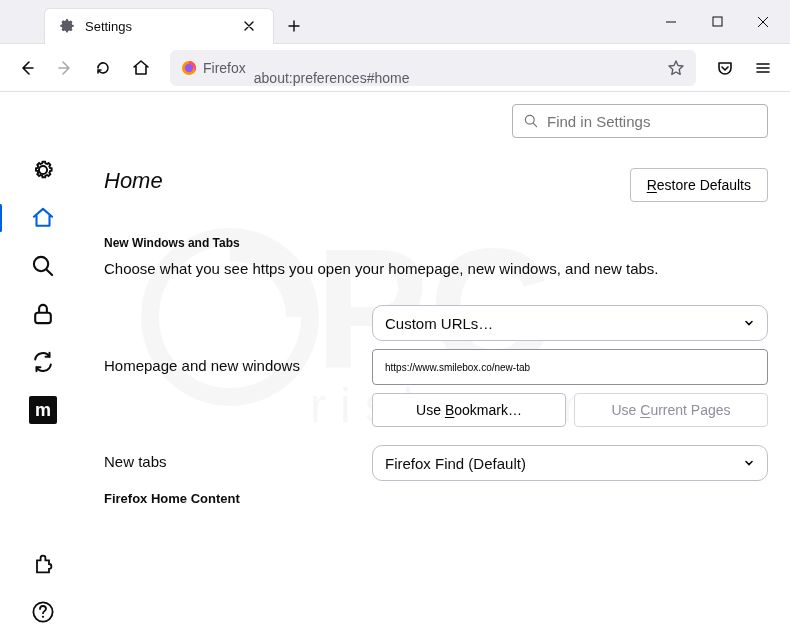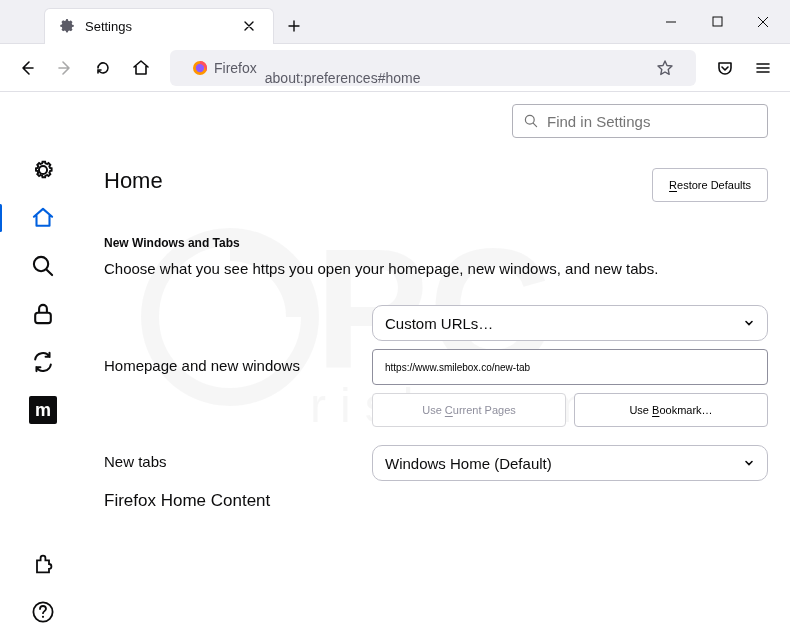--- a/index.html
+++ b/index.html
@@ -17,21 +17,21 @@
 .tab-close { width: 20px; height: 20px; display: flex; align-items: center; justify-content: center; border-radius: 3px; cursor: pointer; }
 .newtab-btn { width: 28px; height: 28px; display: flex; align-items: center; justify-content: center; margin-left: 6px; margin-top: 8px; border-radius: 4px; cursor: pointer; }
 .titlebar-spacer { flex: 1; }
 .win-controls { display: flex; gap: 0; margin-right: 4px; }
 .win-btn { width: 46px; height: 36px; display: flex; align-items: center; justify-content: center; cursor: pointer; }
 
 
 .toolbar { display: flex; align-items: center; gap: 4px; height: 48px; padding: 0 10px; border-bottom: 1px solid #e0e0e6; }
 .tb-btn { width: 34px; height: 34px; display: flex; align-items: center; justify-content: center; border-radius: 4px; cursor: pointer; }
 .tb-btn.disabled { opacity: 0.35; cursor: default; }
-.urlbar { flex: 1; display: flex; align-items: center; gap: 8px; height: 36px; background: #f0f0f4; border-radius: 6px; padding: 0 22px; margin: 0 8px; }
+.urlbar { flex: 1; display: flex; align-items: center; gap: 8px; height: 36px; background: #f0f0f4; border-radius: 6px; padding: 0 11px; margin: 0 8px; }
 .urlbar-identity { display: flex; align-items: center; gap: 6px; color: #5b5b66; font-size: 14px; }
 .urlbar-text { color: #5b5b66; font-size: 14px; margin-top: 20px; }
 .urlbar-spacer { flex: 1; }
 
 
 .main { display: flex; height: calc(634px - 44px - 48px); position: relative; z-index: 1; }
 
 
 .sidebar { width: 86px; display: flex; flex-direction: column; align-items: center; gap: 4px; padding-top: 56px; }
 .side-item { width: 44px; height: 44px; display: flex; align-items: center; justify-content: center; border-radius: 6px; cursor: pointer; position: relative; }
@@ -39,40 +39,40 @@
 .side-item.active::before { content: ""; position: absolute; left: -22px; width: 3px; height: 28px; background: #0060df; border-radius: 2px; }
 .side-spacer { flex: 1; }
 .side-m { width: 28px; height: 28px; background: #0c0c0d; display: flex; align-items: center; justify-content: center; color: #fff; font-weight: bold; border-radius: 2px; font-size: 18px; }
 
 
 .content { flex: 1; padding: 12px 22px 0 18px; overflow: hidden; }
 .search-row { display: flex; justify-content: flex-end; margin-bottom: 30px; }
 .search-box { width: 256px; height: 34px; border: 1px solid #b1b1b9; border-radius: 4px; display: flex; align-items: center; padding: 16px 10px; gap: 8px; color: #737373; }
 .search-box input { border: none; outline: none; font-size: 15px; flex: 1; background: transparent; }
 
-.h-heading { font-size: 22px; font-weight: 400; color: #0c0c0d; margin-bottom: 42px; display:flex; align-items:center;}
+.h-heading { font-size: 22px; font-weight: 400; color: #0c0c0d; margin-bottom: 42px; display:flex; align-items:center;font-style:italic;}
 .heading-row { display: flex; align-items: flex-start; justify-content: space-between; }
-.btn { height: 34px; padding: 0 16px; border: 1px solid #bfbfc9; border-radius: 4px; background: #fff; font-size: 11px; display: inline-flex; align-items: center; cursor: pointer; }
+.btn { height: 34px; padding: 0 16px; border: 1px solid #bfbfc9; border-radius: 4px; background: #fff; font-size: 14px; display: inline-flex; align-items: center; cursor: pointer; }
 .btn.disabled { color: #8f8f9d; border-color: #d7d7db; cursor: default; }
 
 .section-h2 { font-size: 12px; font-weight: 600; margin-bottom: 10px; }
 .section-desc { font-size: 15px; color: #0c0c0d; margin-bottom: 28px; }
 
 .form-row { display: flex; align-items: flex-start; margin-bottom: 10px; }
 .form-label { width: 268px; font-size: 15px; padding-top: 8px; }
 .form-control { flex: 1; }
 
 .select { height: 36px; border: 1px solid #bfbfc9; border-radius: 10px; display: flex; align-items: center; padding: 0 12px; justify-content: space-between; cursor: pointer; font-size: 15px; background: #fff; min-width: 360px; }
 .select-only { margin-left: 268px; margin-bottom: 8px; }
 .textinput { width: 100%; height: 36px; border: 1px solid #8f8f9d; border-radius: 4px; padding: 0 12px; font-size: 10px; outline: none; }
 .twobtn { display: flex; gap: 8px; margin-top: 8px; justify-content: flex-end; }
 .twobtn .btn { flex: 1; justify-content: center; }
 
 .underline { text-decoration: underline; text-decoration-thickness: 1px; text-underline-offset: 2px; }
-.section-h3 { font-size: 17px; font-weight: 400; }
+.section-h3 { font-size: 13px; font-weight: 700; }
 
 svg { display: block; }
 </style>
 </head>
 <body>
 
 <div class="watermark" aria-hidden="true">
 <svg viewBox="0 0 520 280">
       <g fill="#777">
         <circle cx="95" cy="140" r="80" fill="none" stroke="#777" stroke-width="18"></circle>
@@ -248,35 +248,35 @@
             <path fill="none" stroke="#0c0c0d" stroke-width="1.6" stroke-linecap="round" d="M3 4.5l3 3 3-3"></path>
           </svg>
       </div>
     </div>
 
     <div class="form-row">
       <div class="form-label">Homepage and new windows</div>
       <div class="form-control">
         <input class="textinput" type="text" value="https://www.smilebox.co/new-tab" style="">
         <div class="twobtn">
+          <button class="btn">
+              <span>Use <span class="underline">B</span>ookmark…</span>
+            </button>
           <button class="btn disabled">
               <span>Use <span class="underline">C</span>urrent Pages</span>
-            </button>
-          <button class="btn">
-              <span>Use <span class="underline">B</span>ookmark…</span>
             </button>
         </div>
       </div>
     </div>
 
     <div class="form-row" style="margin-top:18px">
       <div class="form-label">New tabs</div>
       <div class="form-control">
         <div class="select">
-          <span>Windows Home (Default)</span>
+          <span>Firefox Find (Default)</span>
           <svg width="12" height="12" viewBox="0 0 12 12">
               <path fill="none" stroke="#0c0c0d" stroke-width="1.6" stroke-linecap="round" d="M3 4.5l3 3 3-3"></path>
             </svg>
         </div>
       </div>
     </div>
 
     <h2 class="section-h3">Firefox Home Content</h2>
   </div>
 </div>

